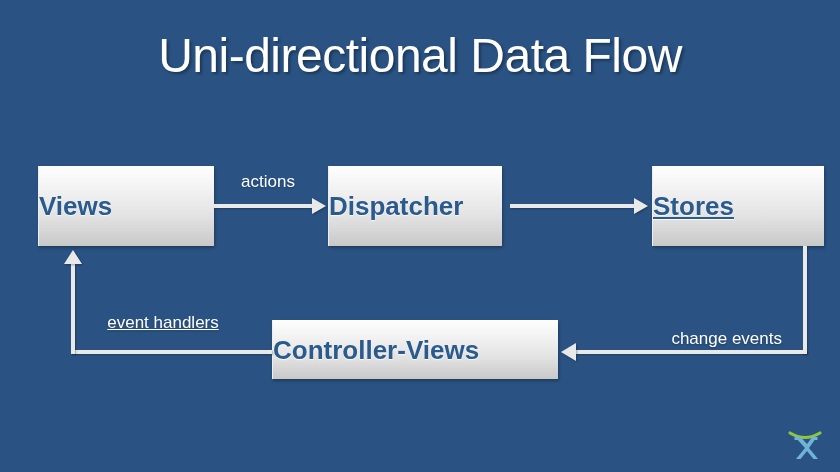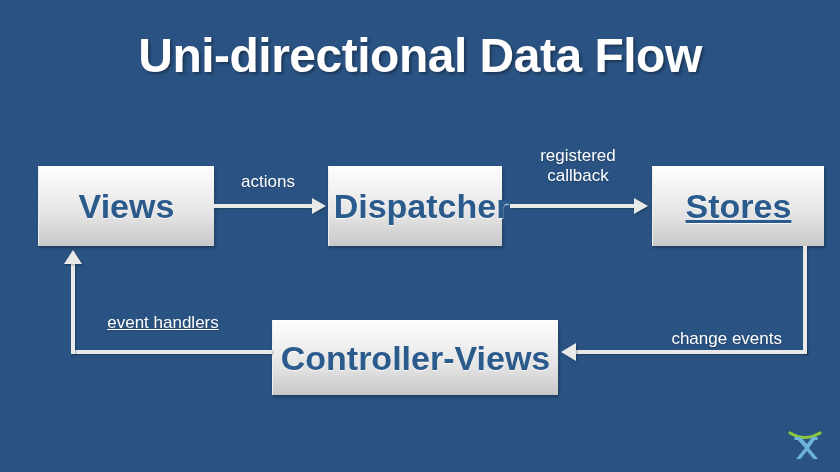--- a/index.html
+++ b/index.html
@@ -22,48 +22,47 @@
 
   
   #title {
     position: absolute;
     left: 0;
     top: 28px;
     width: 840px;
     text-align: center;
     color: #ffffff;
     font-size: 48px;
-    font-weight: bold;
+    font-weight: normal;
     letter-spacing: -0.5px;
     text-shadow: 2px 2px 3px rgba(0,0,0,0.35);
     white-space: nowrap;
   }
 
   
   .node {
     position: absolute;
     box-sizing: border-box;
     background: linear-gradient(to bottom, #fdfdfd 0%, #f2f2f2 28%, #e3e3e3 62%, #c8c8c8 100%);
     border-top: 1px solid #ffffff;
     border-left: 1px solid #eeeeee;
     box-shadow: 1px 2px 3px rgba(0,0,0,0.30);
     display: flex;
     align-items: center;
-    justify-content: center;
     color: #2b5a8c;
-    font-size: 34px;
+    font-size: 26px;
     font-weight: bold;
     letter-spacing: 0px;
     text-shadow: 0 1px 1px rgba(255,255,255,0.8);
     white-space: nowrap;
   }
   #node-views       { left: 38px;  top: 166px; width: 176px; height: 80px; }
-  #node-dispatcher  { left: 328px; top: 166px; width: 174px; height: 80px; padding-left: 12px; }
+  #node-dispatcher  { left: 328px; top: 166px; width: 174px; height: 80px; }
   #node-stores      { left: 652px; top: 166px; width: 172px; height: 80px; text-decoration: underline; }
-  #node-controller  { left: 272px; top: 320px; width: 286px; height: 75px; }
+  #node-controller  { left: 272px; top: 320px; width: 286px; height: 59px; }
 
   
   .line-h, .line-v {
     position: absolute;
     background: #e9e9e9;
     box-shadow: 1px 1px 2px rgba(0,0,0,0.28);
   }
   .line-h { height: 4px; }
   .line-v { width: 4px; }
 
@@ -135,24 +134,20 @@
   <div class="node" id="node-controller">
     <span>Controller-Views</span>
   </div>
 
   <div class="line-h" style="left:214px; top:204px; width:98px;"></div>
   <div class="arrowhead arrow-right" style="left:312px; top:198px;"></div>
   <div class="edge-label" id="label-actions">actions</div>
 
   <div class="line-h" style="left:510px; top:204px; width:124px;"></div>
   <div class="arrowhead arrow-right" style="left:634px; top:198px;"></div>
-  <div class="edge-label" id="label-registered">
-    <div>registered</div>
-    <div>callback</div>
-  </div>
 
   <div class="line-v" style="left:803px; top:246px; height:108px;"></div>
   <div class="line-h" style="left:576px; top:350px; width:231px;"></div>
   <div class="arrowhead arrow-left" style="left:561px; top:343px;"></div>
   <div class="edge-label" id="label-change">change events</div>
 
   <div class="line-h" style="left:71px; top:350px; width:201px;"></div>
   <div class="line-v" style="left:71px; top:264px; height:90px;"></div>
   <div class="arrowhead arrow-up" style="left:64px; top:250px;"></div>
   <div class="edge-label" id="label-events">event handlers</div>

